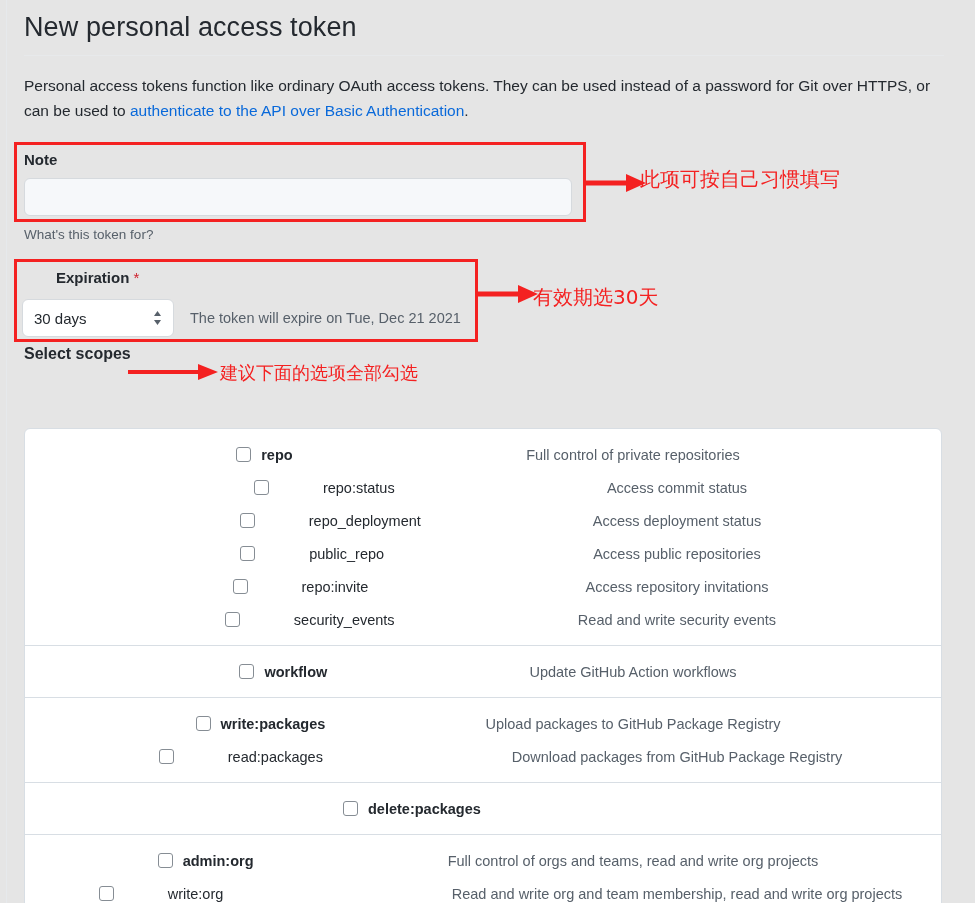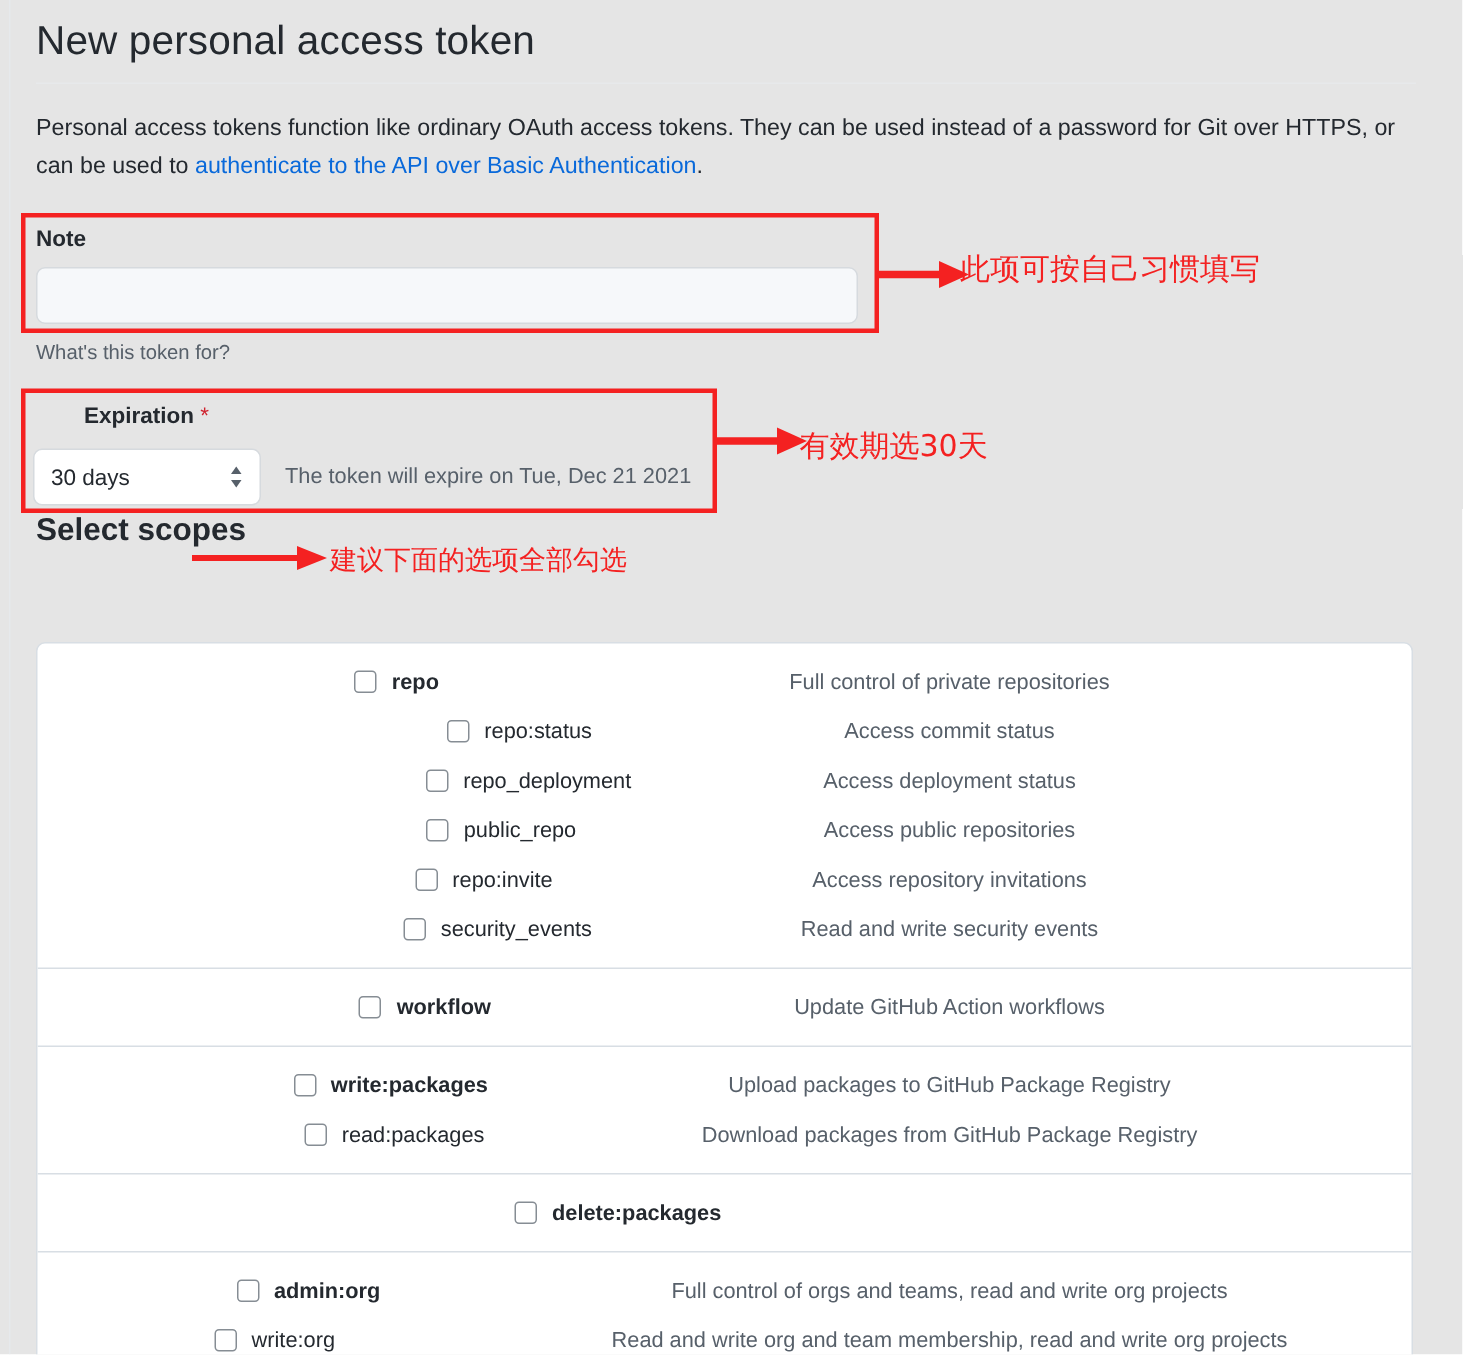--- a/index.html
+++ b/index.html
@@ -129,21 +129,21 @@
     left: 190px; top: 308px;
     font-size: 14.5px;
     color: #57606a;
     line-height: 20px;
   }
 
   
   .scopes-heading {
     position: absolute;
     left: 24px; top: 343px;
-    font-size: 21px;
+    font-size: 16px;
     font-weight: 700;
     color: #24292f;
     line-height: 22px;
   }
   .scopes-sub {
     position: absolute;
     left: 24px; top: 393px;
     font-size: 15.5px;
     color: #24292f;
     line-height: 23px;
@@ -169,21 +169,21 @@
     justify-content: center;
   }
   .cb {
     width: 15px; height: 15px;
     border: 1px solid #868d94;
     border-radius: 3px;
     background: #fff;
     flex: 0 0 auto;
     margin-right: 10px;
   }
-  .scope-row.child { padding-left: 35px; }
+  .scope-row.child { padding-left: 35px; gap: 44px; }
   .scope-name {
     font-size: 14.5px;
     color: #24292f;
     width: 0;
     flex: 0 0 265px;
   }
   .scope-row.parent .scope-name { font-weight: 700; flex-basis: 265px; }
   .scope-row.child .scope-name { flex-basis: 240px; }
   .scope-desc {
     font-size: 14.5px;

